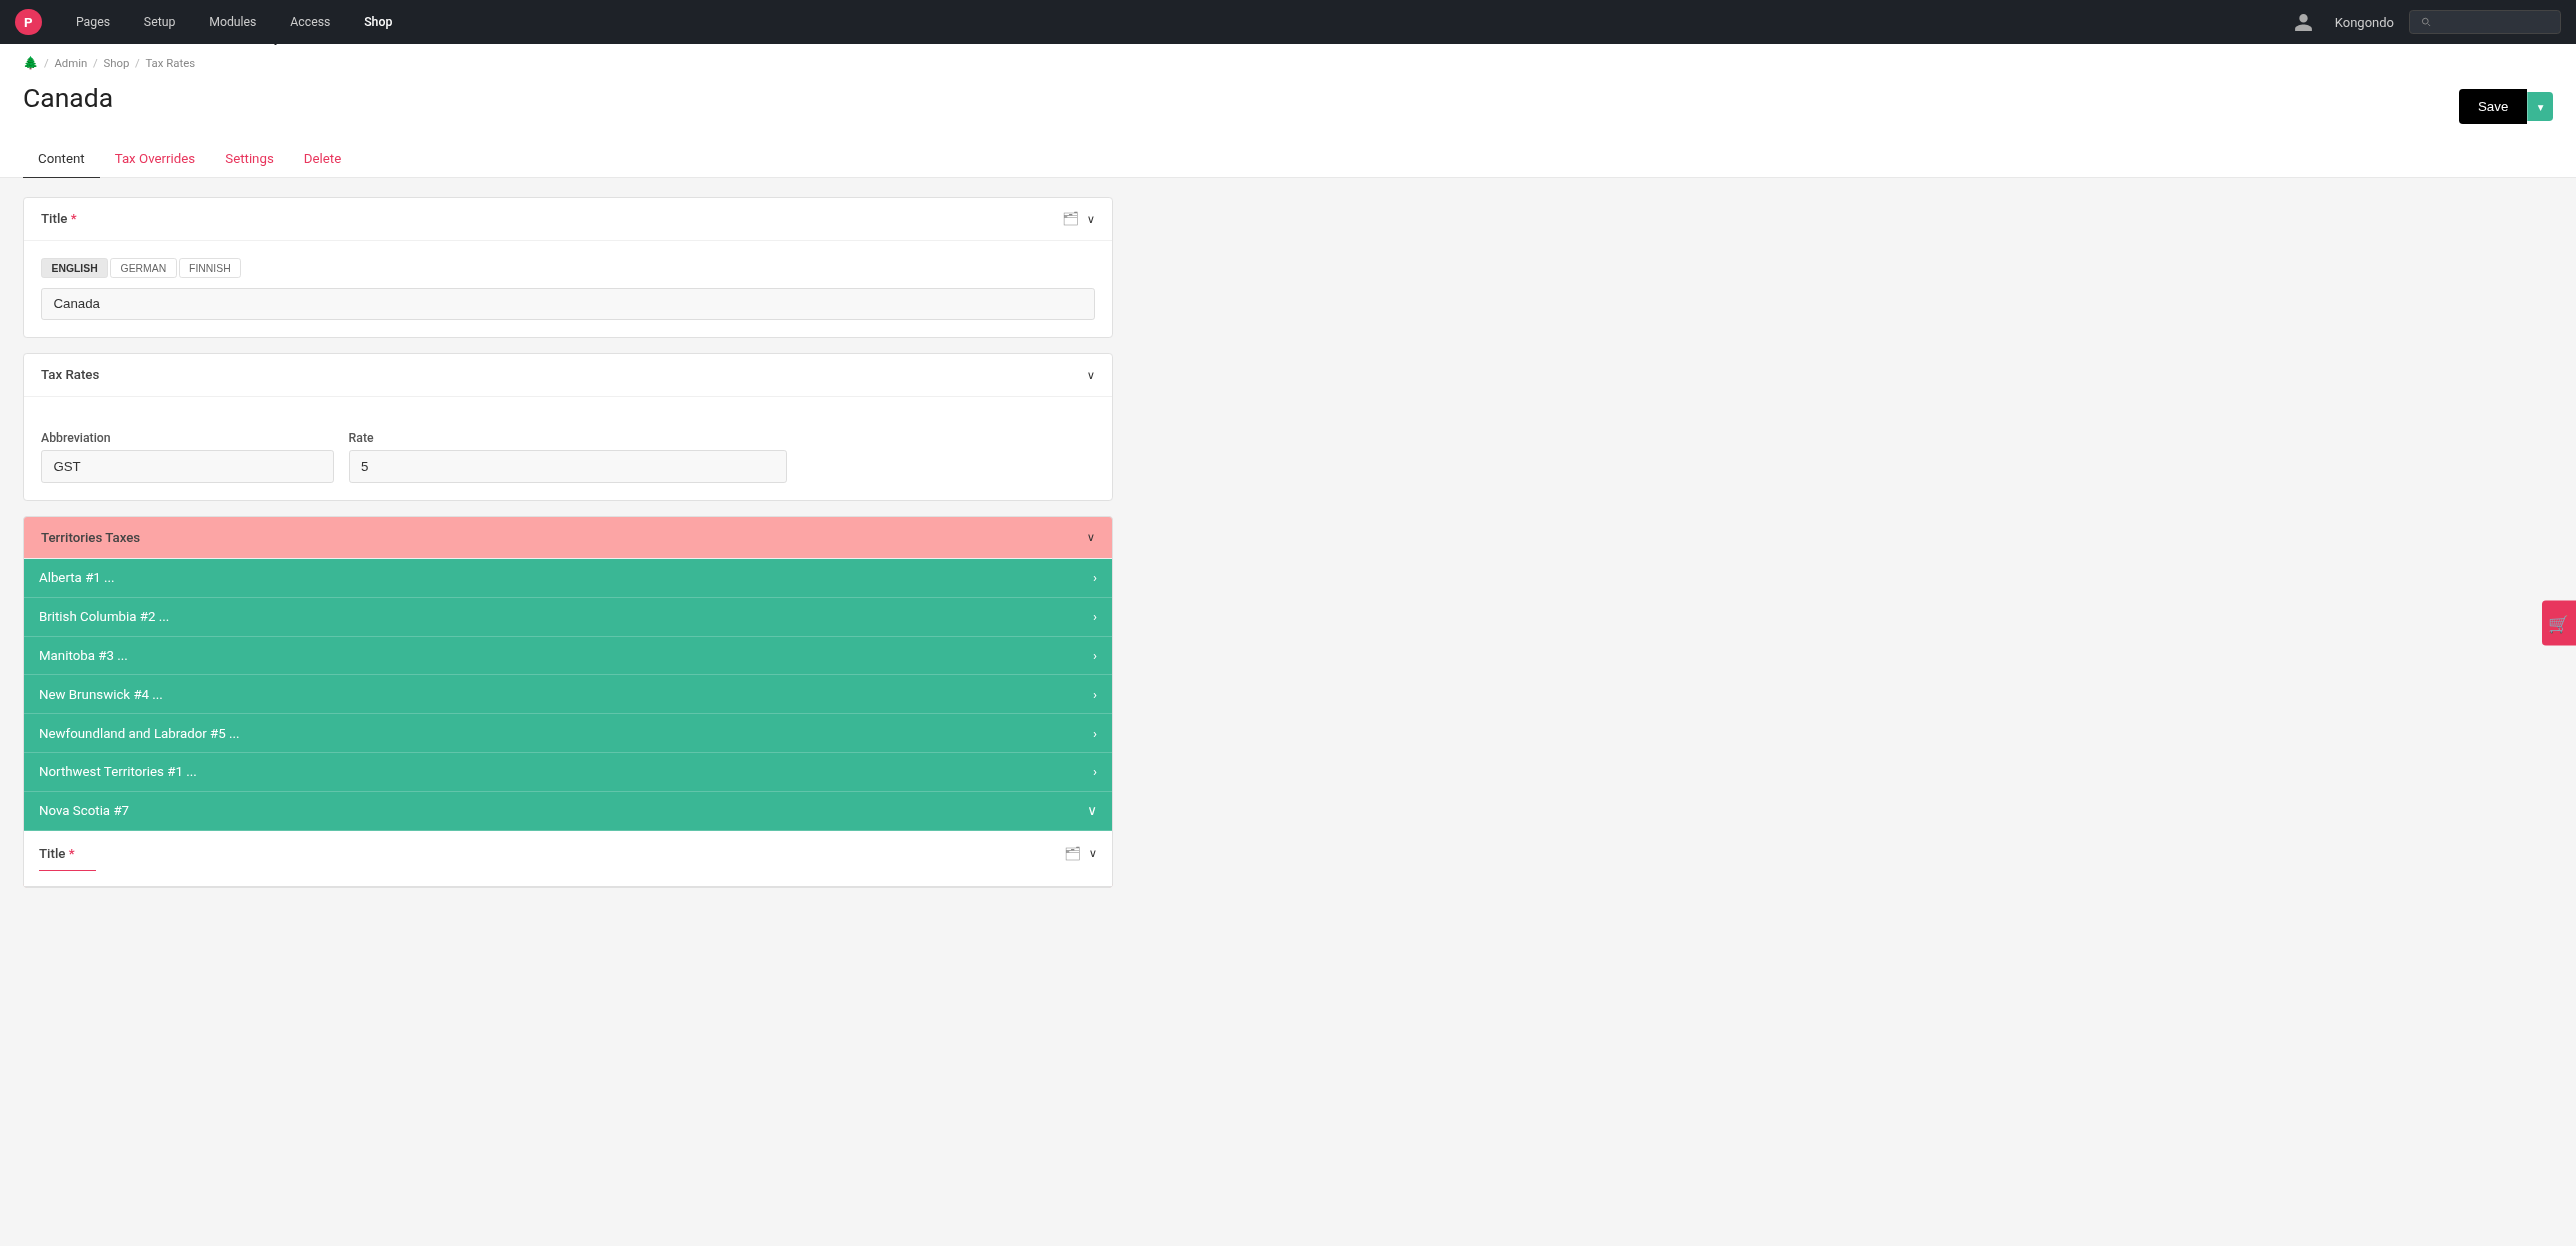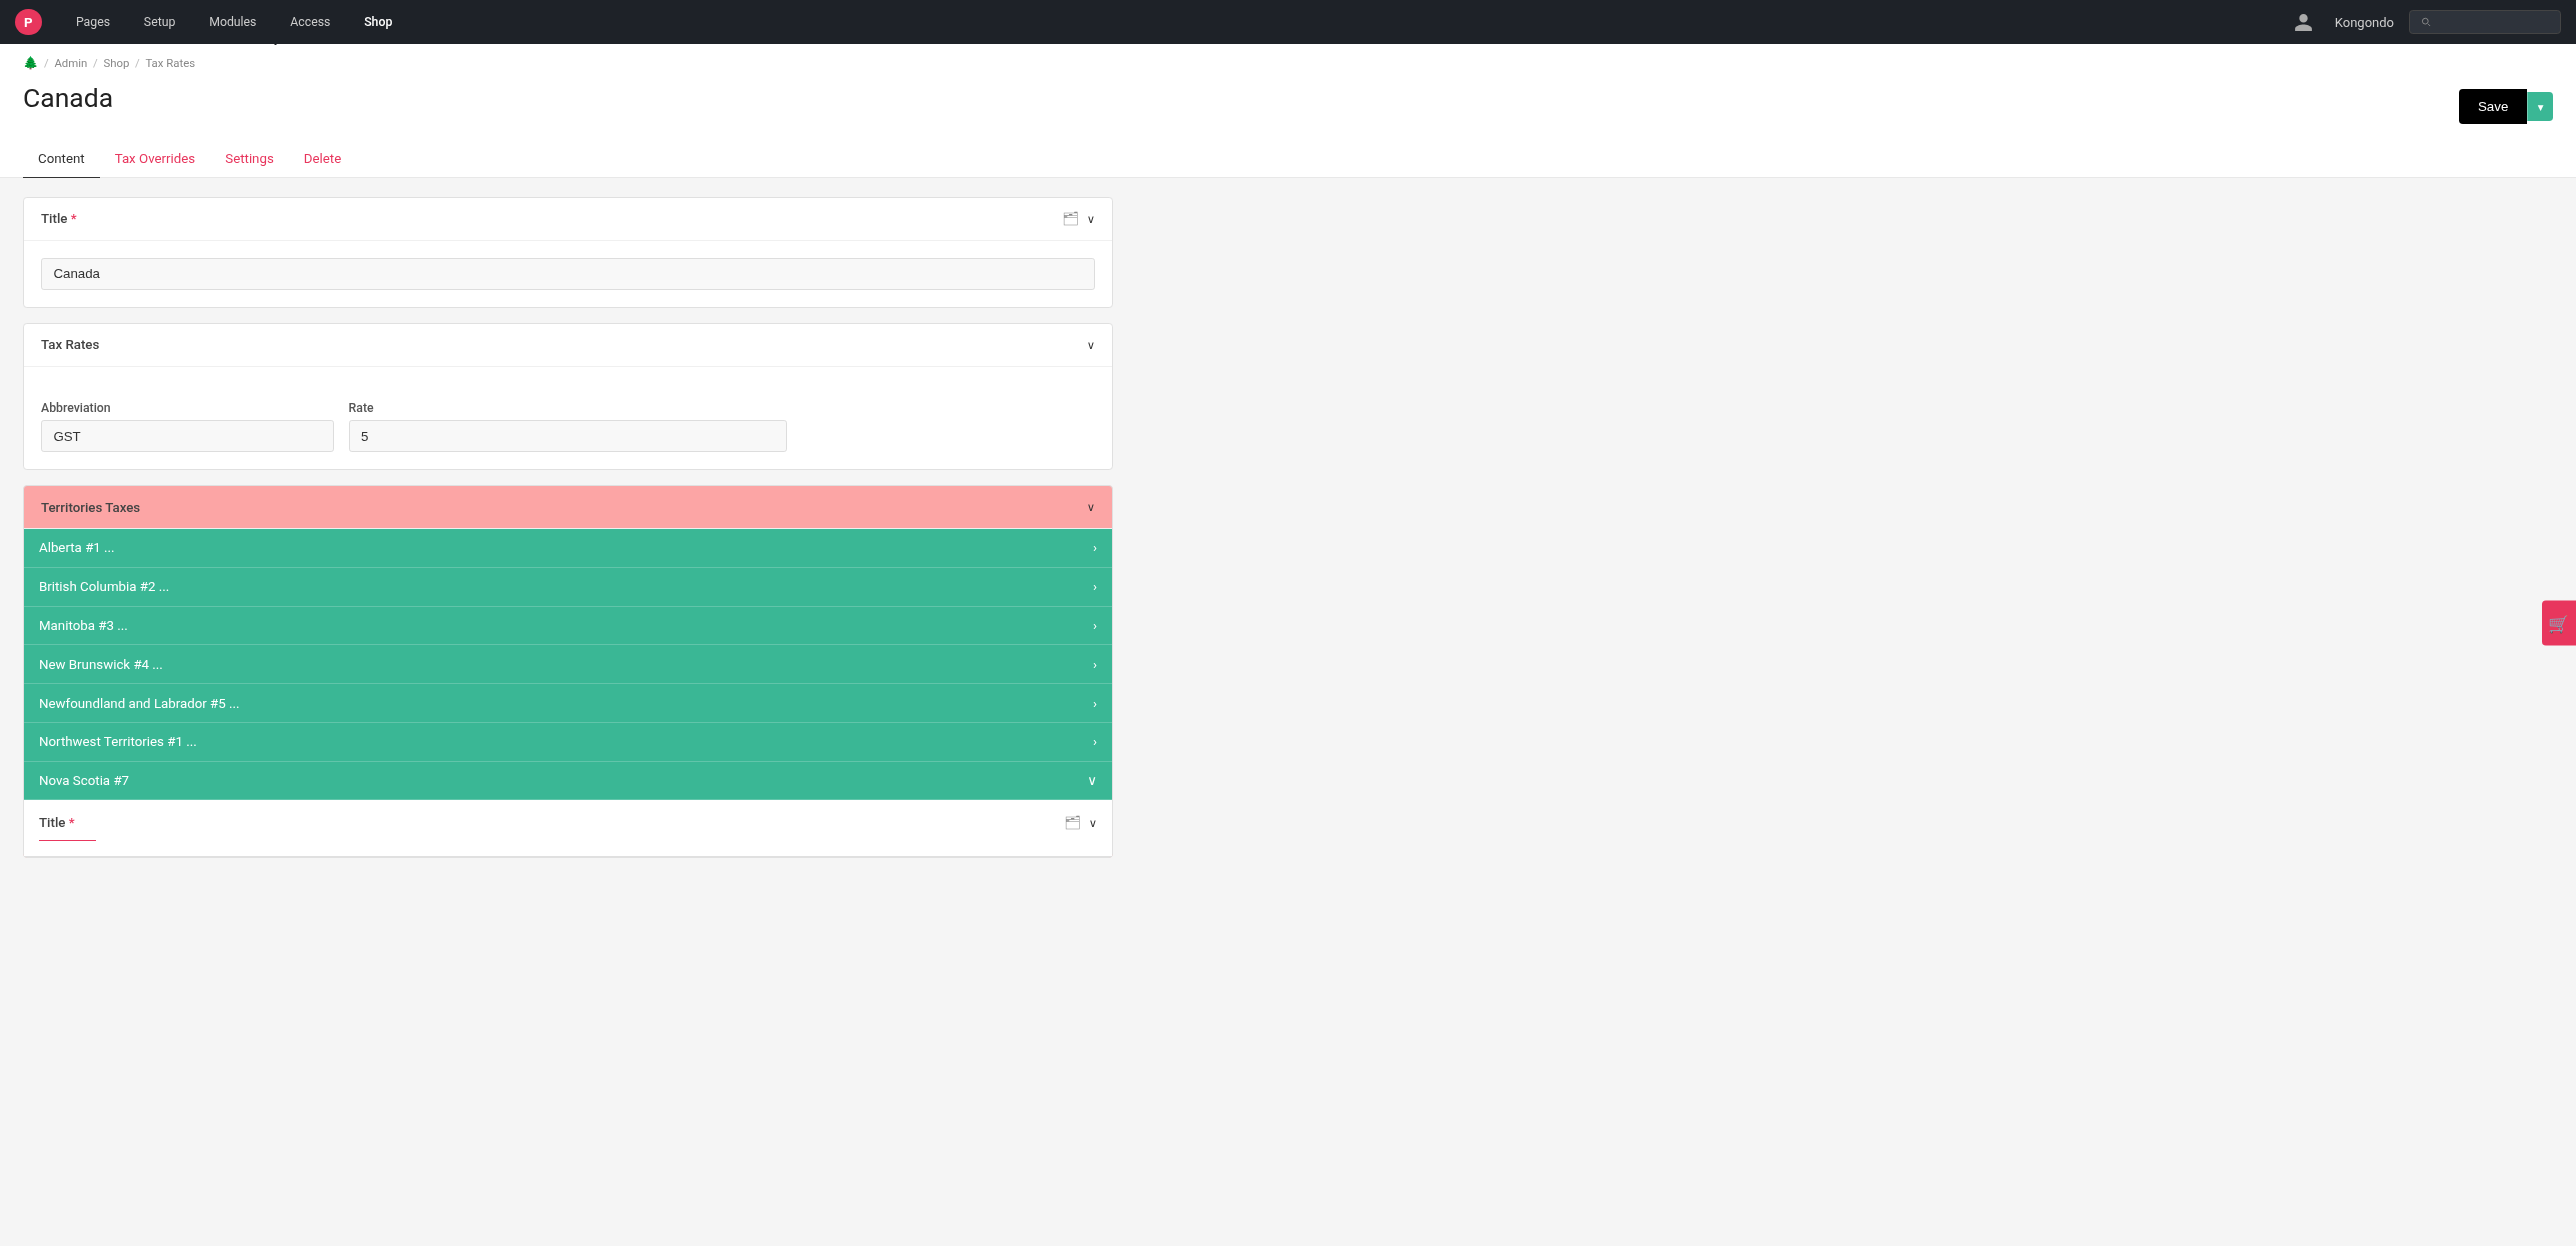--- a/index.html
+++ b/index.html
@@ -386,20 +386,25 @@
       <span class="required-label">
         <span>Title</span>
         <span class="star"> *</span>
       </span>
       <div class="section-header-actions">
         <span class="folder-icon">🗂</span>
         <span class="chevron-icon">∨</span>
       </div>
     </div>
     <div class="section-body">
+      <div class="lang-tabs">
+        <button class="lang-tab active">ENGLISH</button>
+        <button class="lang-tab">GERMAN</button>
+        <button class="lang-tab">FINNISH</button>
+      </div>
       <input type="text" class="form-input" value="Canada" style="">
     </div>
   </div>
 
   <div class="section-card">
     <div class="section-header">
       <span class="section-header-title">Tax Rates</span>
       <div class="section-header-actions">
         <span class="chevron-icon">∨</span>
       </div>

